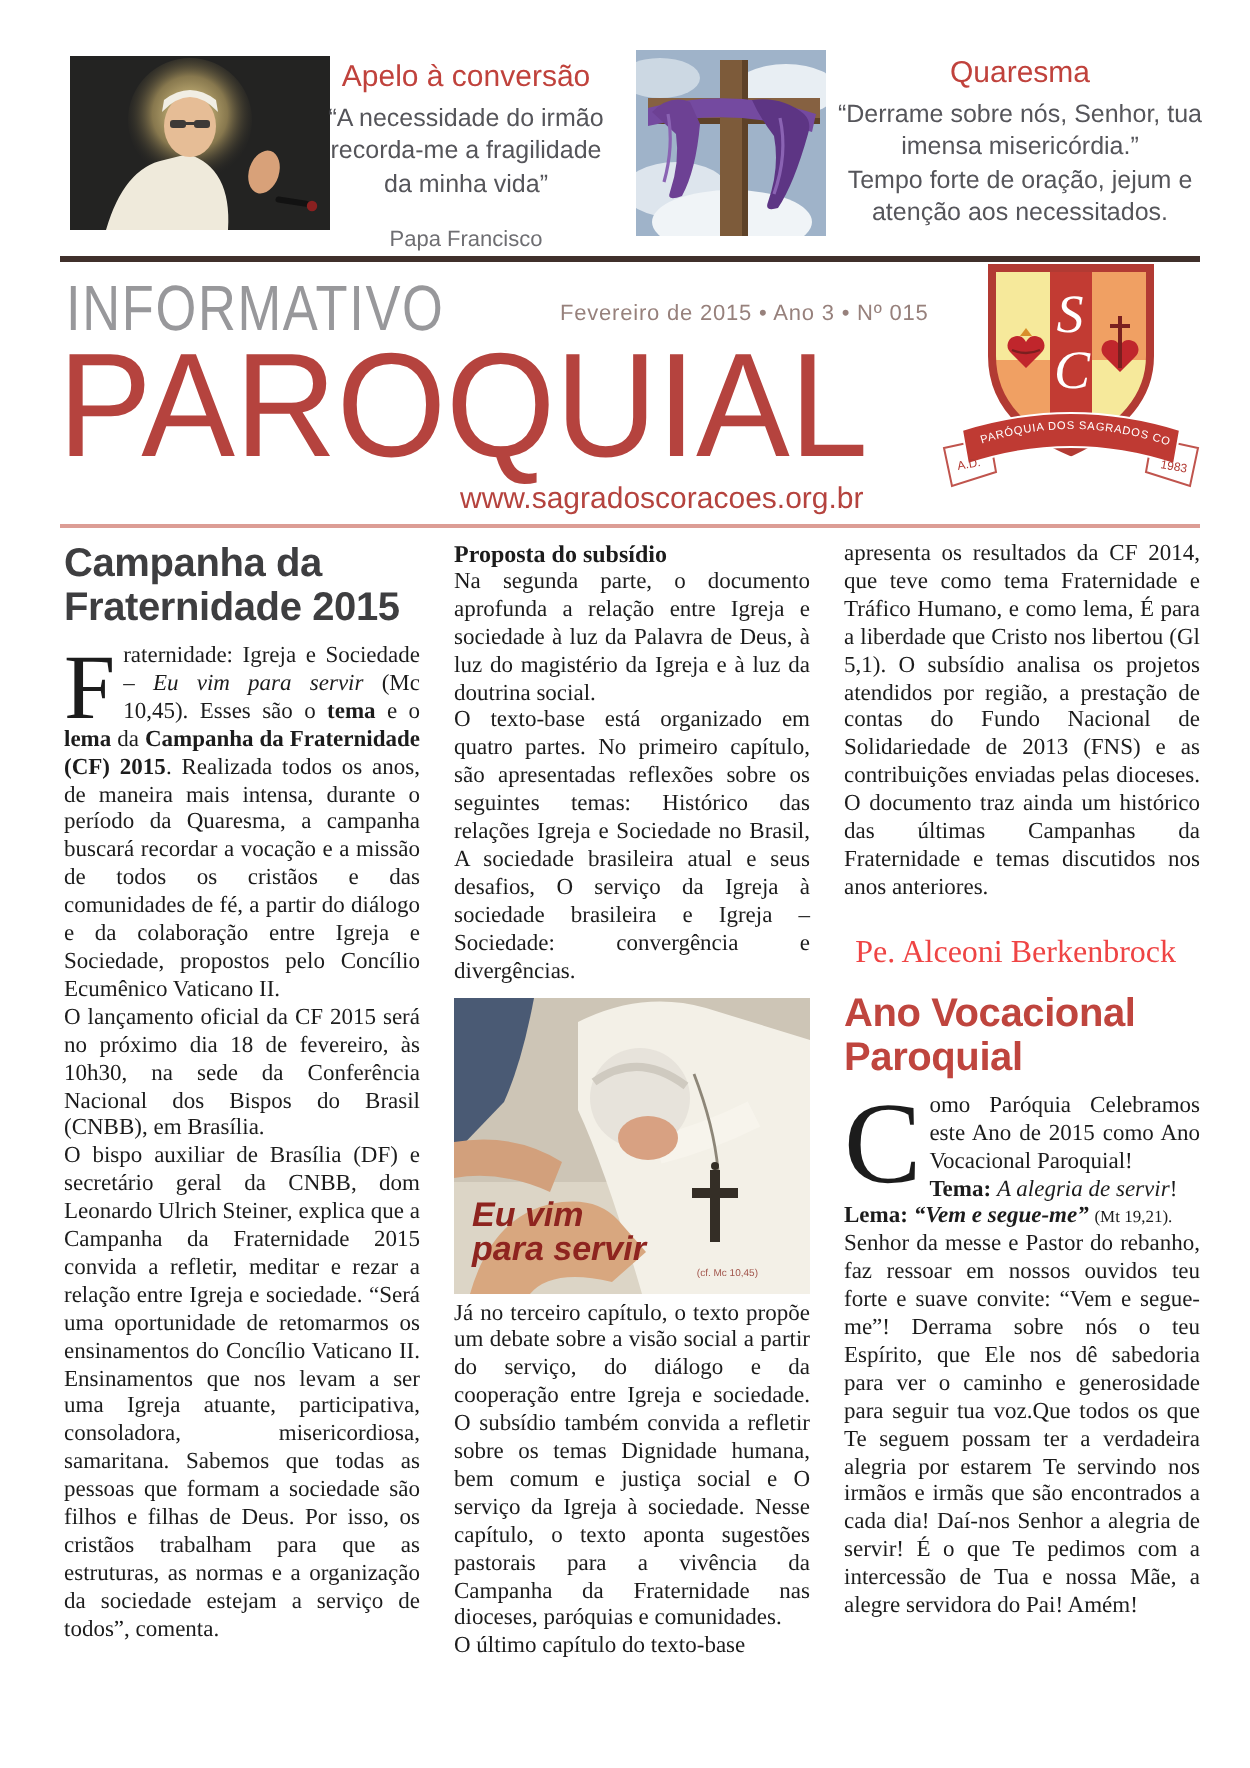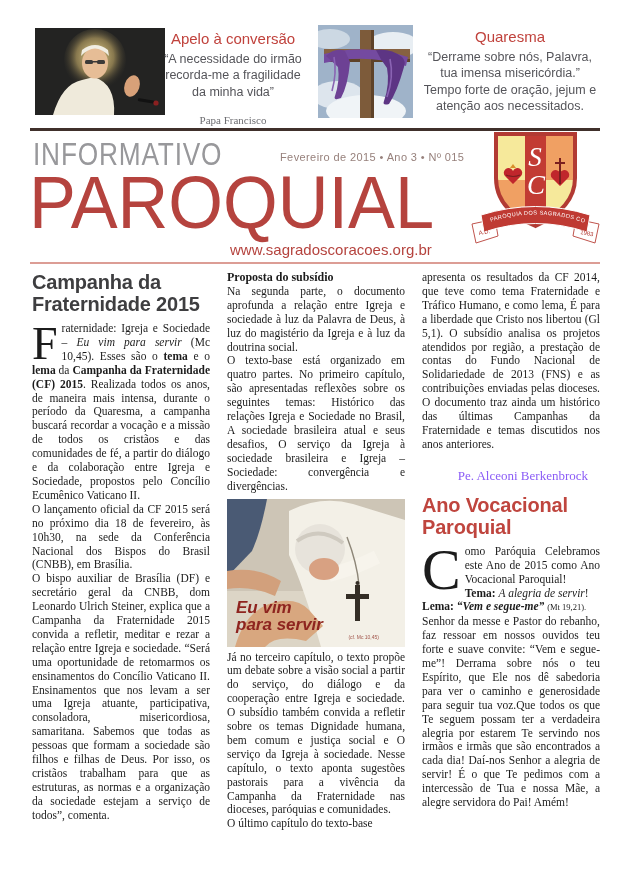--- a/index.html
+++ b/index.html
@@ -8,21 +8,21 @@
   
   .photo{position:absolute;overflow:hidden;}
   #pope-photo{left:35px;top:28px;width:130px;height:87px;}
   #cross-photo{left:318px;top:25px;width:95px;height:93px;}
   .promo-text{position:absolute;text-align:center;font-family:"Liberation Sans",sans-serif;}
   #left-text{left:160px;top:30px;width:146px;}
   #right-text{left:418px;top:28px;width:184px;}
   .promo-title{font-size:15px;color:#c0423c;margin-bottom:4px;}
   .promo-quote{font-size:12.5px;color:#55555a;line-height:1.3;}
   .promo-sub{font-size:12.5px;color:#55555a;line-height:1.3;}
-  .promo-author{font-size:11px;color:#6e6e72;margin-top:14px;font-family:Liberation Serif, serif;}
+  .promo-author{font-size:11px;color:#6e6e72;margin-top:14px;}
   
   .rule-dark{position:absolute;left:30px;right:25px;top:128px;height:3px;background:#40302b;}
   .rule-light{position:absolute;left:30px;right:25px;top:262px;height:2px;background:#dc9d95;}
   
   .kicker{position:absolute;left:33px;top:136px;font-family:"Liberation Sans",sans-serif;
           font-size:32px;color:#98989b;letter-spacing:1px;transform:scaleX(0.82);transform-origin:left;}
   .issue{position:absolute;left:280px;top:151px;font-family:"Liberation Sans",sans-serif;
          font-size:11px;color:#97817c;letter-spacing:0.4px;}
   .mast-title{position:absolute;left:29px;top:166px;font-family:"Liberation Sans",sans-serif;
          font-size:74px;line-height:1;color:#b5433e;transform:scaleX(0.95);transform-origin:left;}
@@ -33,21 +33,21 @@
   .columns{position:absolute;left:32px;top:271px;width:570px;display:flex;gap:17px;}
   .col{width:178px;}
   .article-title{font-family:"Liberation Sans",sans-serif;font-weight:700;font-size:20px;
          line-height:1.1;color:#3e3e40;margin:0 0 7px 0;letter-spacing:-0.2px;}
   .article-title.red{color:#bf453e;margin-top:10px;}
   .body-text p{margin:0;text-align:justify;font-size:11.5px;line-height:13.9px;color:#1c1c1c;}
   .body-text p.subhead{font-weight:bold;text-align:left;font-size:12px;}
   .b{font-weight:bold;} .i{font-style:italic;} .sm{font-size:8.5px;}
   .dropcap{float:left;font-size:46px;line-height:37px;padding:3px 4px 0 0;color:#1c1c1c;}
   .dropcap.big{font-size:58px;line-height:44px;}
-  .byline{text-align:right;padding-right:12px;font-size:13px;color:#8b5cf6;margin:16px 0 4px 0;}
+  .byline{text-align:right;padding-right:12px;font-size:16px;color:#ef4444;margin:16px 0 4px 0;}
   
   .mid-photo{position:relative;width:178px;height:148px;margin:5px 0 4px 0;}
   .overlay-caption{position:absolute;left:9px;bottom:13px;font-family:"Liberation Sans",sans-serif;
         font-style:italic;font-weight:bold;font-size:17px;line-height:1.02;color:#8e241f;}
   .overlay-ref{position:absolute;right:26px;bottom:7px;font-size:5px;color:#a1544a;
         font-family:"Liberation Sans",sans-serif;}
 </style>
 </head>
 <body>
 
@@ -94,21 +94,21 @@
       <rect x="53" y="5" width="3" height="88" fill="#5e4228"></rect>
       <path d="M6,29 q42,-11 84,3 l-2,9 q-40,-13 -82,-3 Z" fill="#744aa0"></path>
       <path d="M8,31 q9,-9 19,-5 l5,11 q-2,23 -9,36 q-8,3 -6,-2 q5,-15 3,-29 Z" fill="#6d4194"></path>
       <path d="M58,25 q15,-2 26,7 q4,4 2,10 q-7,25 -15,37 q-7,2 -5,-3 q6,-17 3,-33 q-7,-9 -11,-18 Z" fill="#5d3584"></path>
       <path d="M16,32 q3,16 -2,34" stroke="#8a63b3" stroke-width="1.6" fill="none"></path>
       <path d="M72,34 q4,18 -3,38" stroke="#8a63b3" stroke-width="1.6" fill="none"></path>
     </svg>
   </div>
   <div class="promo-text" id="right-text">
     <div class="promo-title">Quaresma</div>
-    <div class="promo-quote">“Derrame sobre nós, Palavra, tua imensa misericórdia.”</div>
+    <div class="promo-quote">“Derrame sobre nós, Senhor, tua imensa misericórdia.”</div>
     <div class="promo-sub">Tempo forte de oração, jejum e atenção aos necessitados.</div>
   </div>
 
   <div class="rule-dark"></div>
 
   <div class="kicker">INFORMATIVO</div>
   <div class="issue">Fevereiro de 2015 • Ano 3 • Nº 015</div>
   <div class="mast-title">PAROQUIAL</div>
   <a class="website" href="#">www.sagradoscoracoes.org.br</a>
 

